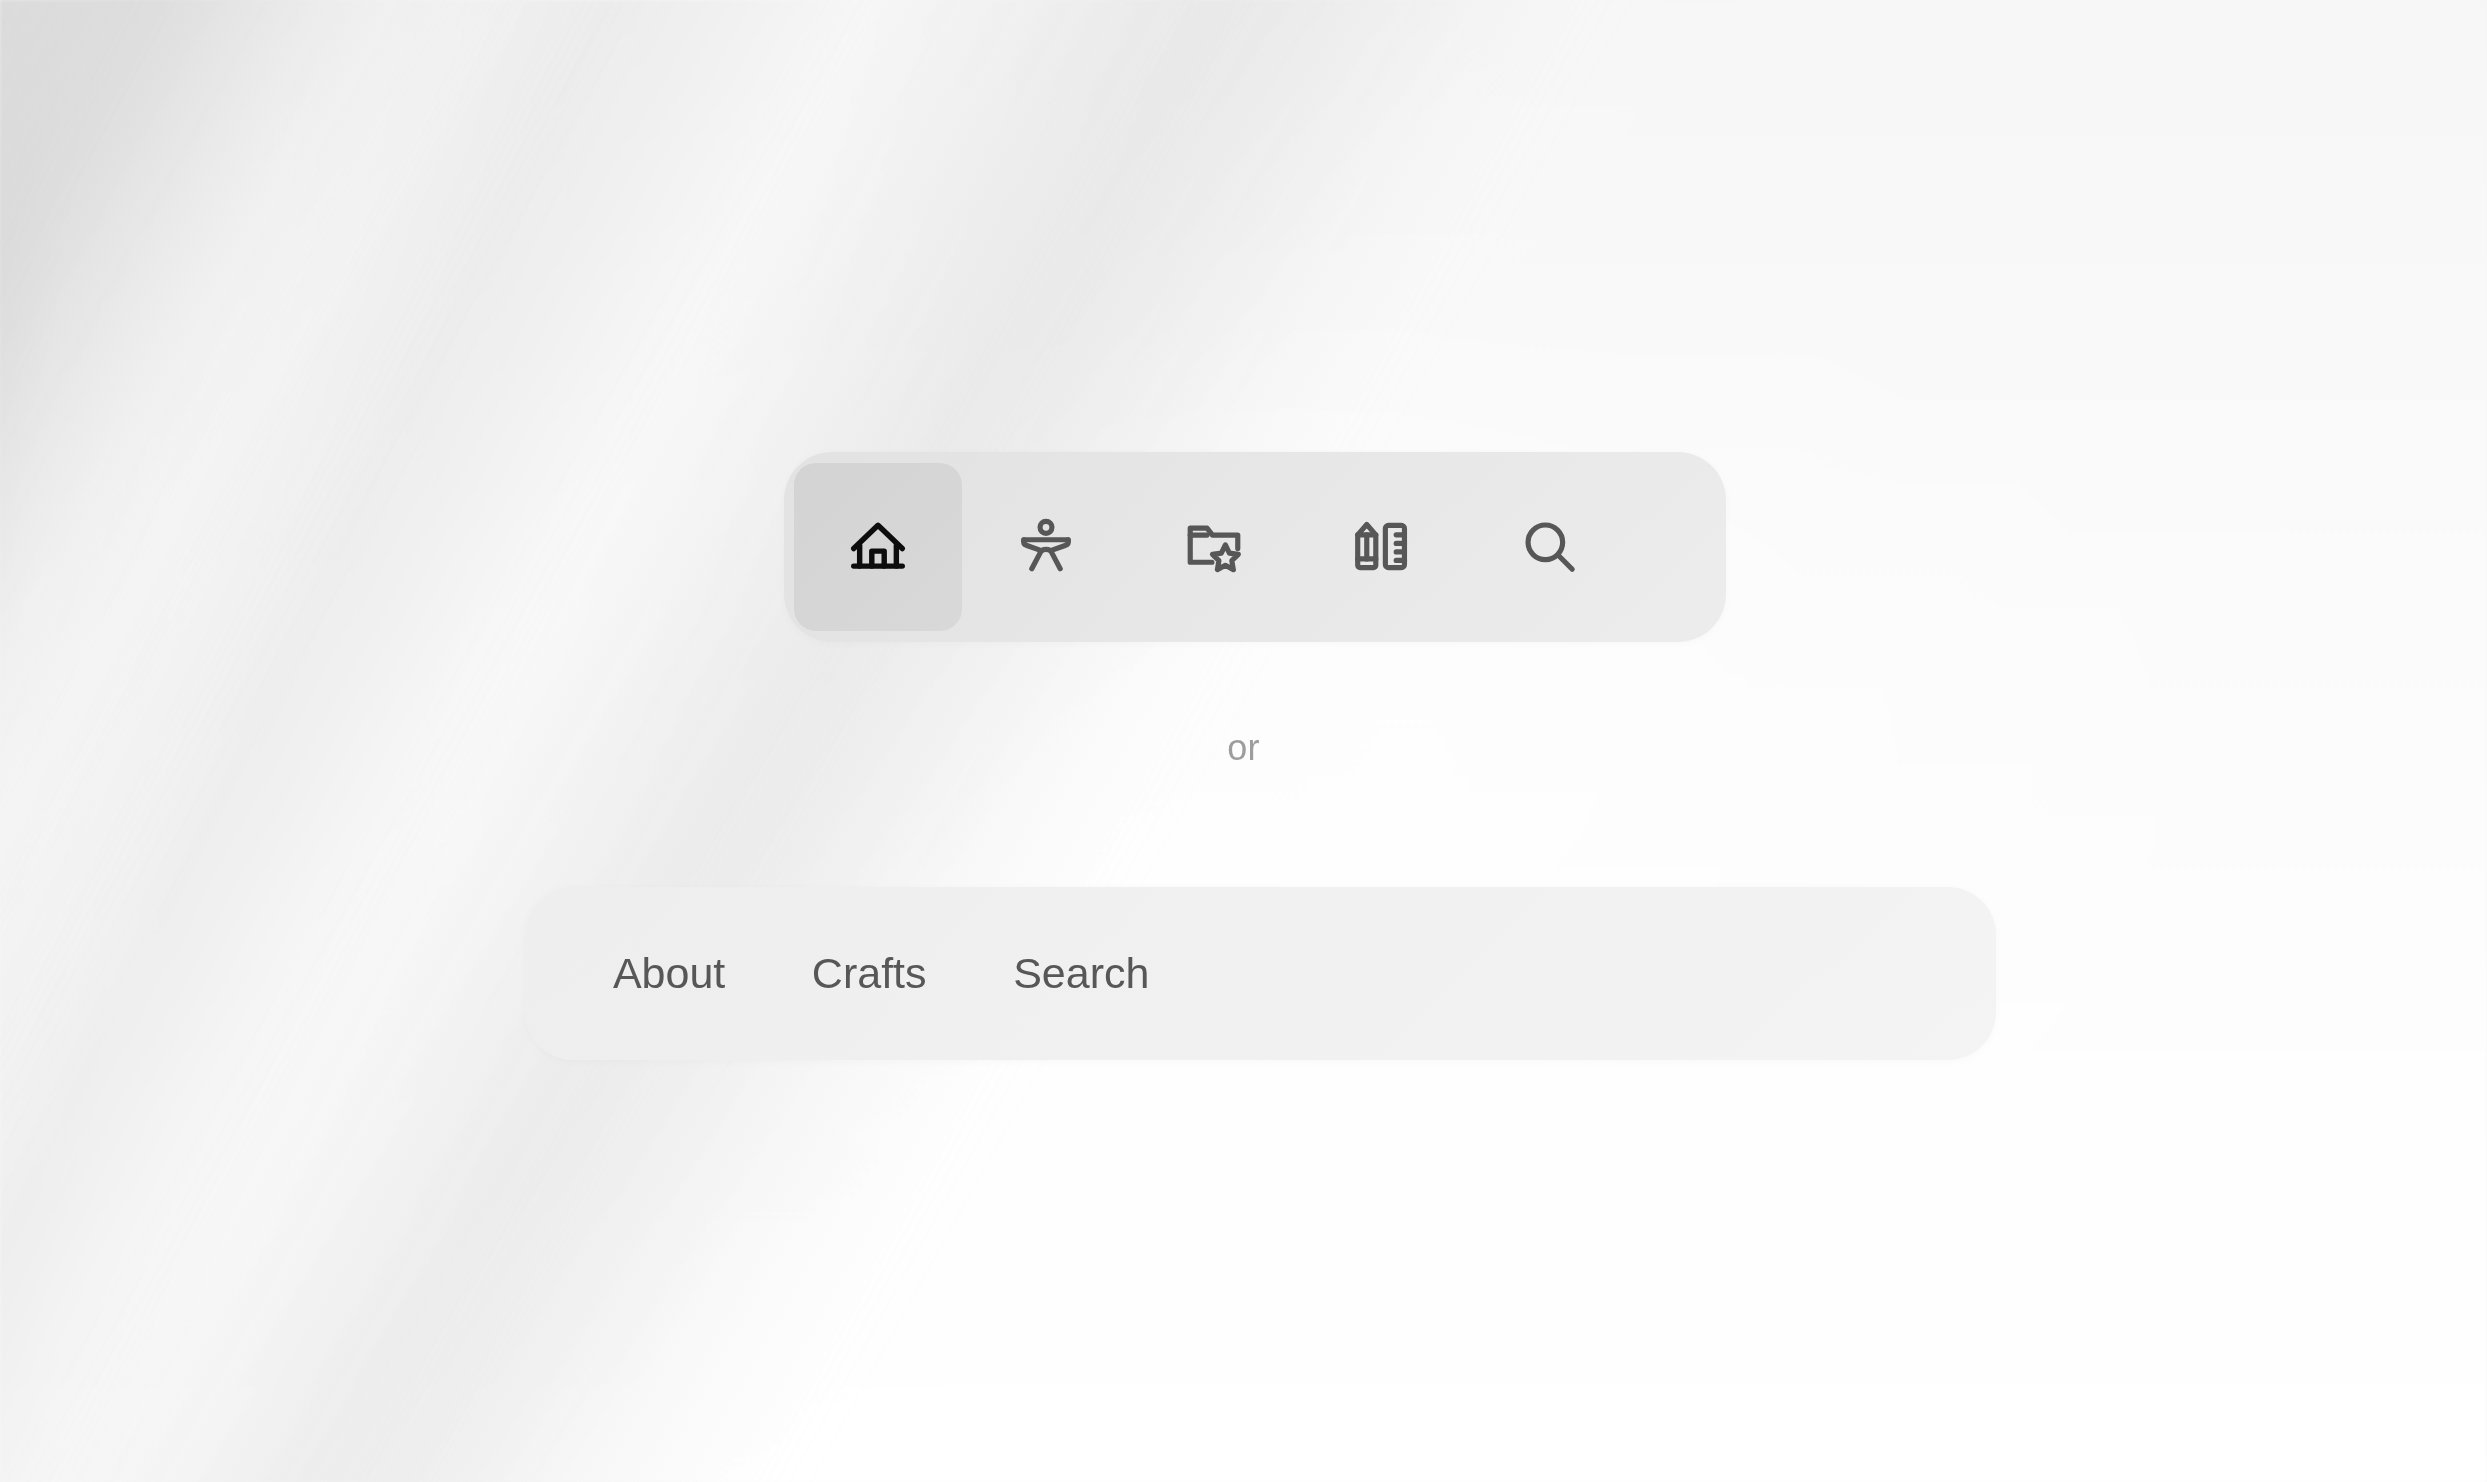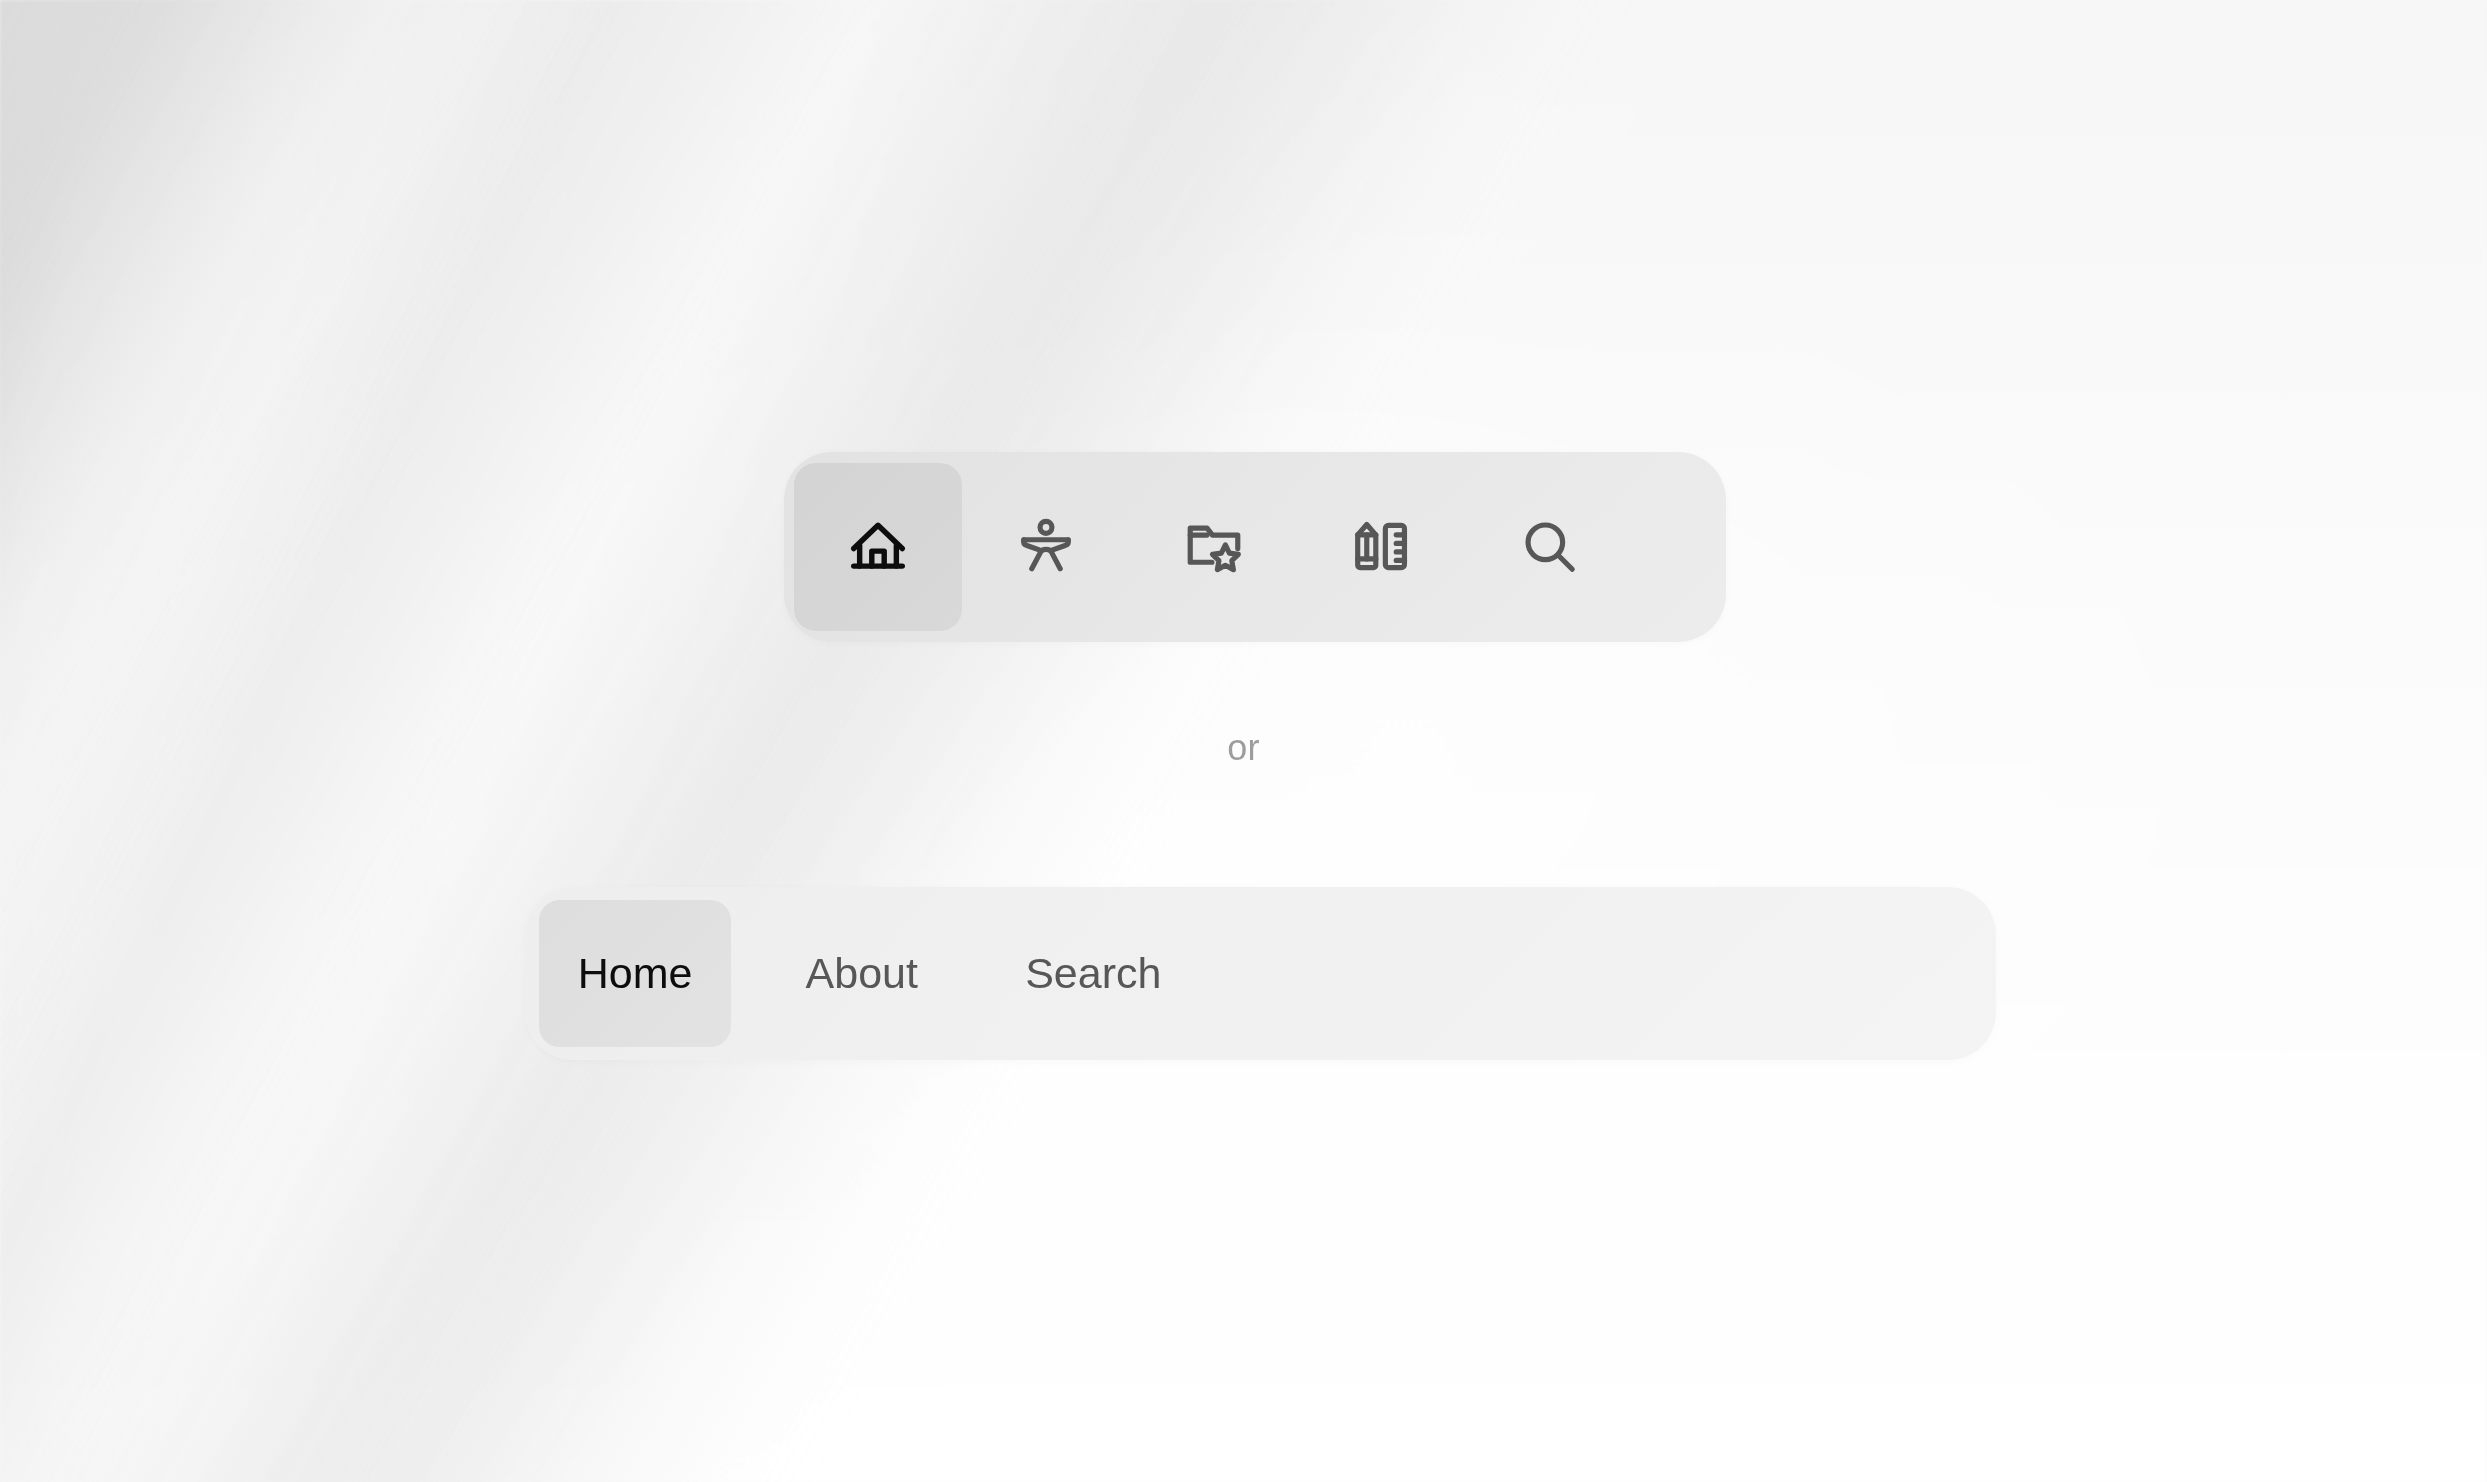--- a/index.html
+++ b/index.html
@@ -280,23 +280,23 @@
           <path class="stroke" d="M15.2 15.2 L20.6 20.6"></path>
         </svg>
       </span>
     </button>
 
   </nav>
 
   <div class="separator">or</div>
 
   <nav class="pill-nav">
-    <button class="pill-item active">Home</button>
     <span class="pill-gap"></span>
     <span class="pill-gap"></span>
     <button class="pill-item">About</button>
     <span class="pill-gap"></span>
+    <button class="pill-item">Crafts</button>
     <span class="pill-gap"></span>
     <button class="pill-item">Search</button>
   </nav>
 
 </div>
 
 
 </body></html>

